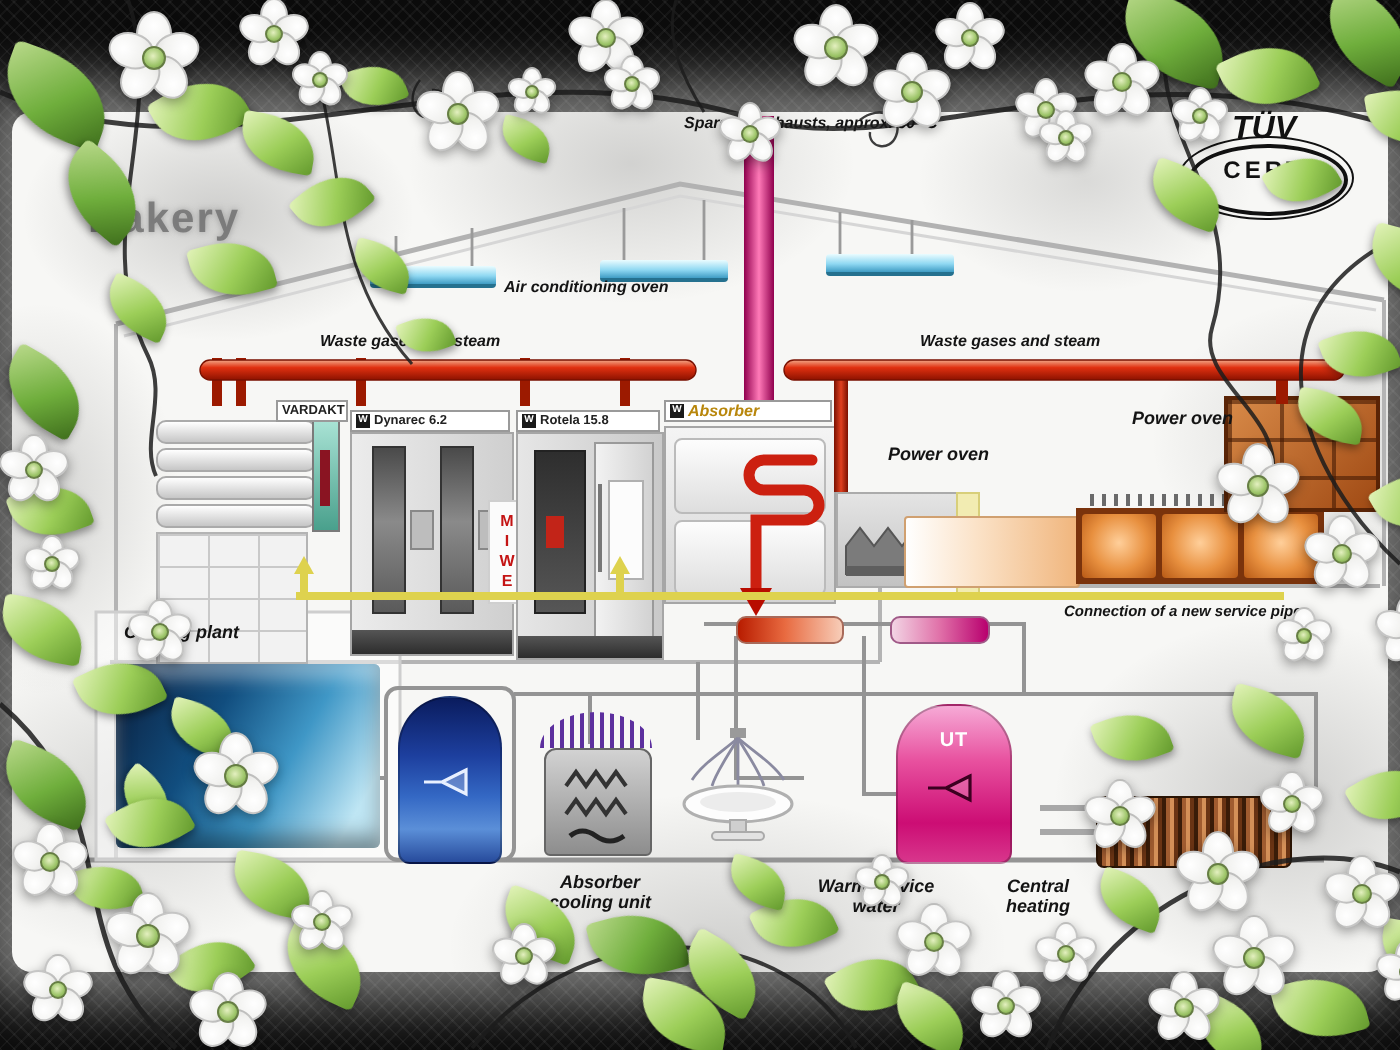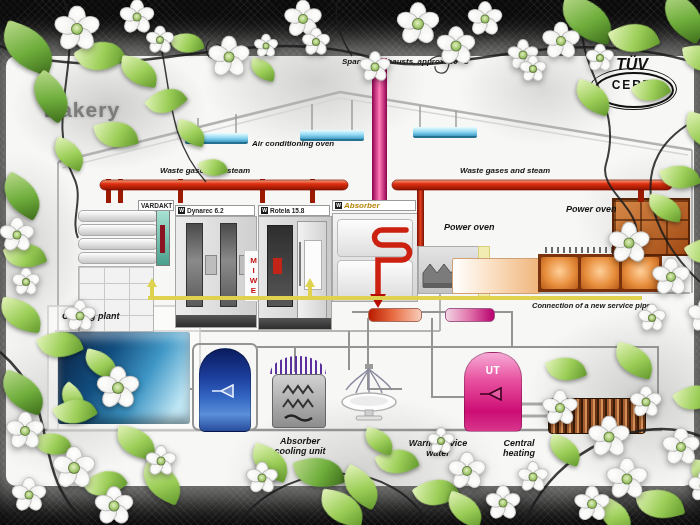--- a/index.html
+++ b/index.html
@@ -192,21 +192,21 @@
       <path d="M33 9 C38 18 44 26 46 33"></path>
       <path d="M33 9 C41 16 51 22 56 30"></path>
     </g>
     <ellipse cx="33" cy="42" rx="27" ry="9" fill="#fdfdfd" stroke="#b0b0b0" stroke-width="1.5"></ellipse>
     <ellipse cx="33" cy="41" rx="19" ry="5" fill="#ececec"></ellipse>
     <rect x="29" y="50" width="8" height="6" fill="#cfcfcf" stroke="#aaa"></rect>
     <rect x="20" y="56" width="26" height="4" rx="2" fill="#e2e2e2" stroke="#aaa"></rect>
   </svg>
 
 
-  <div class="tank" style="left:464px;top:352px;width:56px;height:78px;background:linear-gradient(180deg,#f6aad6 0%,#e8519f 35%,#cc0d74 75%,#d8368c 100%)">
+  <div class="tank" style="left:448px;top:352px;width:56px;height:78px;background:linear-gradient(180deg,#f6aad6 0%,#e8519f 35%,#cc0d74 75%,#d8368c 100%)">
     <span class="tlabel" style="color:#fff">UT</span>
     <svg viewBox="0 0 26 16" width="26" height="16">
       <path d="M0 8 H9 M21 2 L9 8 L21 14 Z" fill="rgba(255,255,255,0.2)" stroke="#3c0020" stroke-width="1.6"></path>
     </svg>
   </div>
 
   <div class="abs" style="left:548px;top:398px;width:96px;height:34px;border-radius:4px;border:1px solid #2a1404;
        background:repeating-linear-gradient(90deg,#3a1c08 0 2px,#a05c30 2px 4px,#d49058 4px 6px,#6a3414 6px 8px)"></div>
 
   <svg class="abs" width="700" height="525" style="left:0;top:0">

